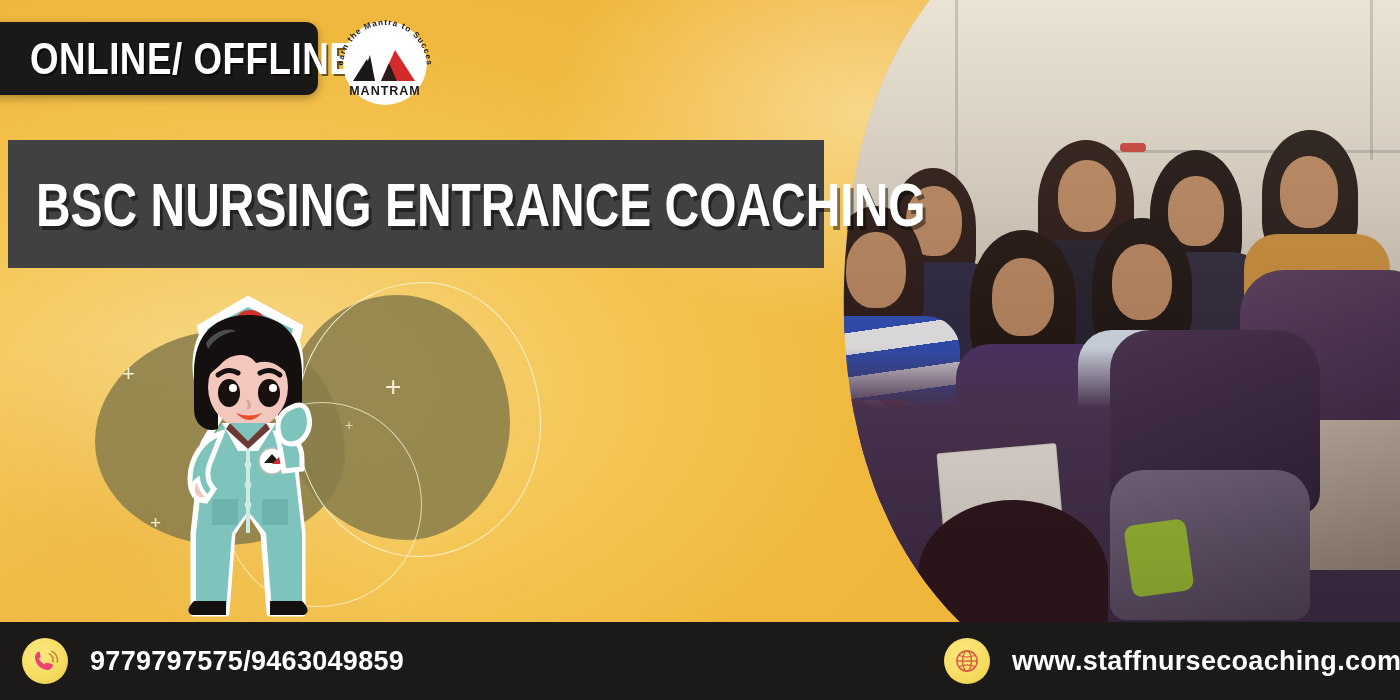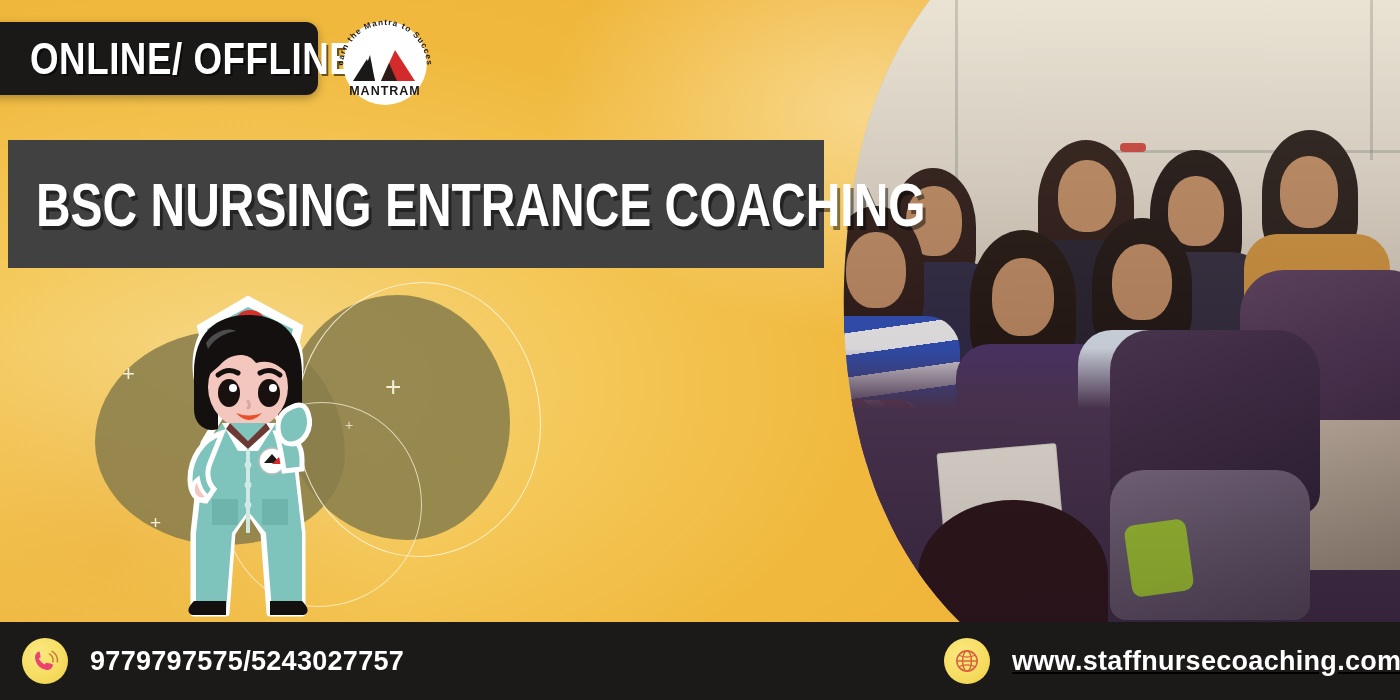--- a/index.html
+++ b/index.html
@@ -173,21 +173,21 @@
   .nurse { position:absolute; left:152px; top:283px; width:196px; height:340px; }
 
   
   .footer {
     position:absolute; left:0; bottom:0; width:1400px; height:78px;
     background:#1C1A18;
     display:flex; align-items:center;
   }
   .f-item { display:flex; align-items:center; }
   .f-phone { margin-left:22px; }
-  .f-web { position:absolute; left:944px;text-decoration:underline; }
+  .f-web { position:absolute; left:944px; }
   .f-ico {
     width:46px; height:46px; border-radius:50%;
     background:radial-gradient(circle at 38% 34%, #FBE87F 0%, #F6DD63 55%, #EBCD45 100%);
     display:flex; align-items:center; justify-content:center;
     flex:0 0 auto;
   }
   .f-text {
     margin-left:22px;
     color:#FFFFFF;
     font-family:"Liberation Sans", sans-serif;
@@ -356,21 +356,21 @@
   <div class="footer">
 
     <div class="f-item f-phone">
       <div class="f-ico">
         <svg viewBox="0 0 34 34" width="30" height="30">
           <path d="M11 6 c-4 1 -6 5 -5 9 c1 6 6 11 12 12 c4 1 7 -2 8 -5 c0 -1 -1 -2 -2 -2 l-5 -1 c-1 0 -2 1 -2 2 c-3 -1 -6 -4 -7 -7 c1 0 2 -1 2 -2 l-1 -5 c0 -1 -1 -1 0 -1 Z" fill="#EC4371"></path>
           <path d="M22 9 q5 3 4 9" stroke="#C77A3A" stroke-width="1.7" fill="none" stroke-linecap="round"></path>
           <path d="M25 6 q7 4 6 12" stroke="#C77A3A" stroke-width="1.7" fill="none" stroke-linecap="round"></path>
         </svg>
       </div>
-      <div class="f-text">9779797575/5243027757</div>
+      <div class="f-text">9779797575/9463049859</div>
     </div>
 
     <div class="f-item f-web">
       <div class="f-ico">
         <svg viewBox="0 0 34 34" width="30" height="30">
           <circle cx="17" cy="17" r="11.5" fill="none" stroke="#D9603F" stroke-width="1.8"></circle>
           <ellipse cx="17" cy="17" rx="5" ry="11.5" fill="none" stroke="#D9603F" stroke-width="1.6"></ellipse>
           <line x1="5.5" y1="17" x2="28.5" y2="17" stroke="#D9603F" stroke-width="1.6"></line>
           <path d="M7.5 10.5 q9.5 4 19 0" fill="none" stroke="#D9603F" stroke-width="1.4"></path>
           <path d="M7.5 23.5 q9.5 -4 19 0" fill="none" stroke="#D9603F" stroke-width="1.4"></path>

